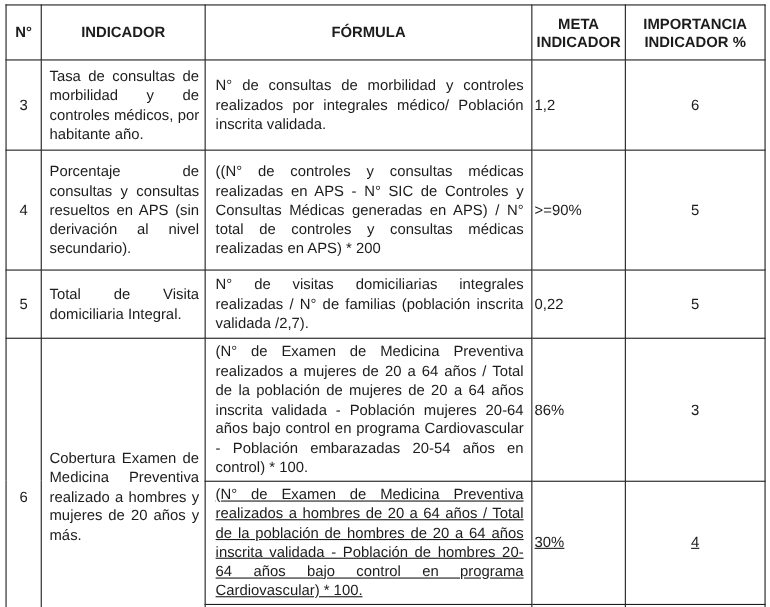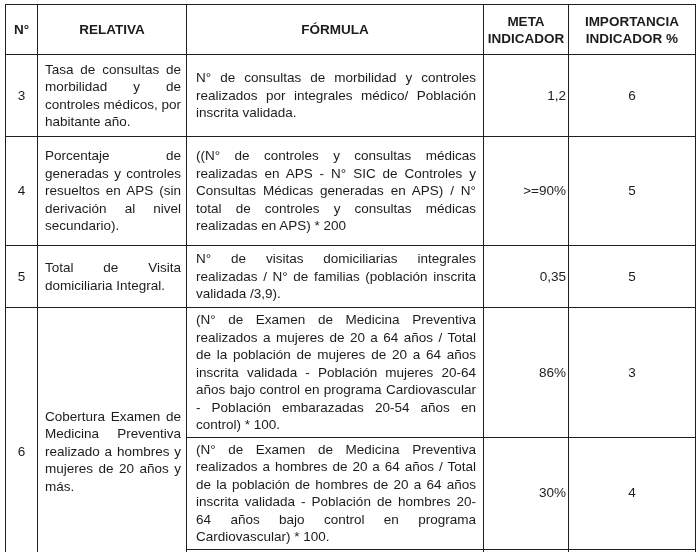--- a/index.html
+++ b/index.html
@@ -36,72 +36,72 @@
     text-align: center;
     padding: 2px 3px;
   }
   td {
     font-size: 13.5px;
     line-height: 17.5px;
   }
   .c-num  { text-align: center; padding: 2px; }
   .c-ind  { text-align: justify; padding: 3px 5px 3px 7px; }
   .c-for  { text-align: justify; padding: 3px 7px 3px 9px; }
-  .c-meta { text-align: right; padding: 2px; }
+  .c-meta { text-align: left; padding: 2px; }
   .c-imp  { text-align: center; padding: 2px; }
 
   tr.h-head { height: 50px; }
   tr.h-r3   { height: 82px; }
   tr.h-r4   { height: 109px; }
   tr.h-r5   { height: 62px; }
   tr.h-r6a  { height: 129px; }
-  tr.h-r6b  { height: 109px; }
+  tr.h-r6b  { height: 109px; text-decoration: underline; }
   tr.h-r6c  { height: 46px; }
 </style>
 </head>
 <body>
 
 <div class="page">
   <table class="indicators-table">
     <colgroup>
       <col style="width:32px">
       <col style="width:149px">
       <col style="width:297px">
       <col style="width:85px">
       <col style="width:127px">
     </colgroup>
     <thead>
       <tr class="h-head">
         <th>N°</th>
-        <th>RELATIVA</th>
+        <th>INDICADOR</th>
         <th>FÓRMULA</th>
         <th>META INDICADOR</th>
         <th>IMPORTANCIA INDICADOR %</th>
       </tr>
     </thead>
     <tbody>
       <tr class="h-r3">
         <td class="c-num">3</td>
         <td class="c-ind">Tasa de consultas de morbilidad y de controles médicos, por habitante año.</td>
         <td class="c-for">N° de consultas de morbilidad y controles realizados por integrales médico/ Población inscrita validada.</td>
         <td class="c-meta">1,2</td>
         <td class="c-imp">6</td>
       </tr>
       <tr class="h-r4">
         <td class="c-num">4</td>
-        <td class="c-ind">Porcentaje de generadas y controles resueltos en APS (sin derivación al nivel secundario).</td>
+        <td class="c-ind">Porcentaje de consultas y consultas resueltos en APS (sin derivación al nivel secundario).</td>
         <td class="c-for">((N° de controles y consultas médicas realizadas en APS - N° SIC de Controles y Consultas Médicas generadas en APS) / N° total de controles y consultas médicas realizadas en APS) * 200</td>
         <td class="c-meta">&gt;=90%</td>
         <td class="c-imp">5</td>
       </tr>
       <tr class="h-r5">
         <td class="c-num">5</td>
         <td class="c-ind">Total de Visita domiciliaria Integral.</td>
-        <td class="c-for">N° de visitas domiciliarias integrales realizadas / N° de familias (población inscrita validada /3,9).</td>
-        <td class="c-meta">0,35</td>
+        <td class="c-for">N° de visitas domiciliarias integrales realizadas / N° de familias (población inscrita validada /2,7).</td>
+        <td class="c-meta">0,22</td>
         <td class="c-imp">5</td>
       </tr>
       <tr class="h-r6a">
         <td class="c-num" rowspan="3">6</td>
         <td class="c-ind" rowspan="3">Cobertura Examen de Medicina Preventiva realizado a hombres y mujeres de 20 años y más.</td>
         <td class="c-for">(N° de Examen de Medicina Preventiva realizados a mujeres de 20 a 64 años / Total de la población de mujeres de 20 a 64 años inscrita validada - Población mujeres 20-64 años bajo control en programa Cardiovascular - Población embarazadas 20-54 años en control) * 100.</td>
         <td class="c-meta">86%</td>
         <td class="c-imp">3</td>
       </tr>
       <tr class="h-r6b">

